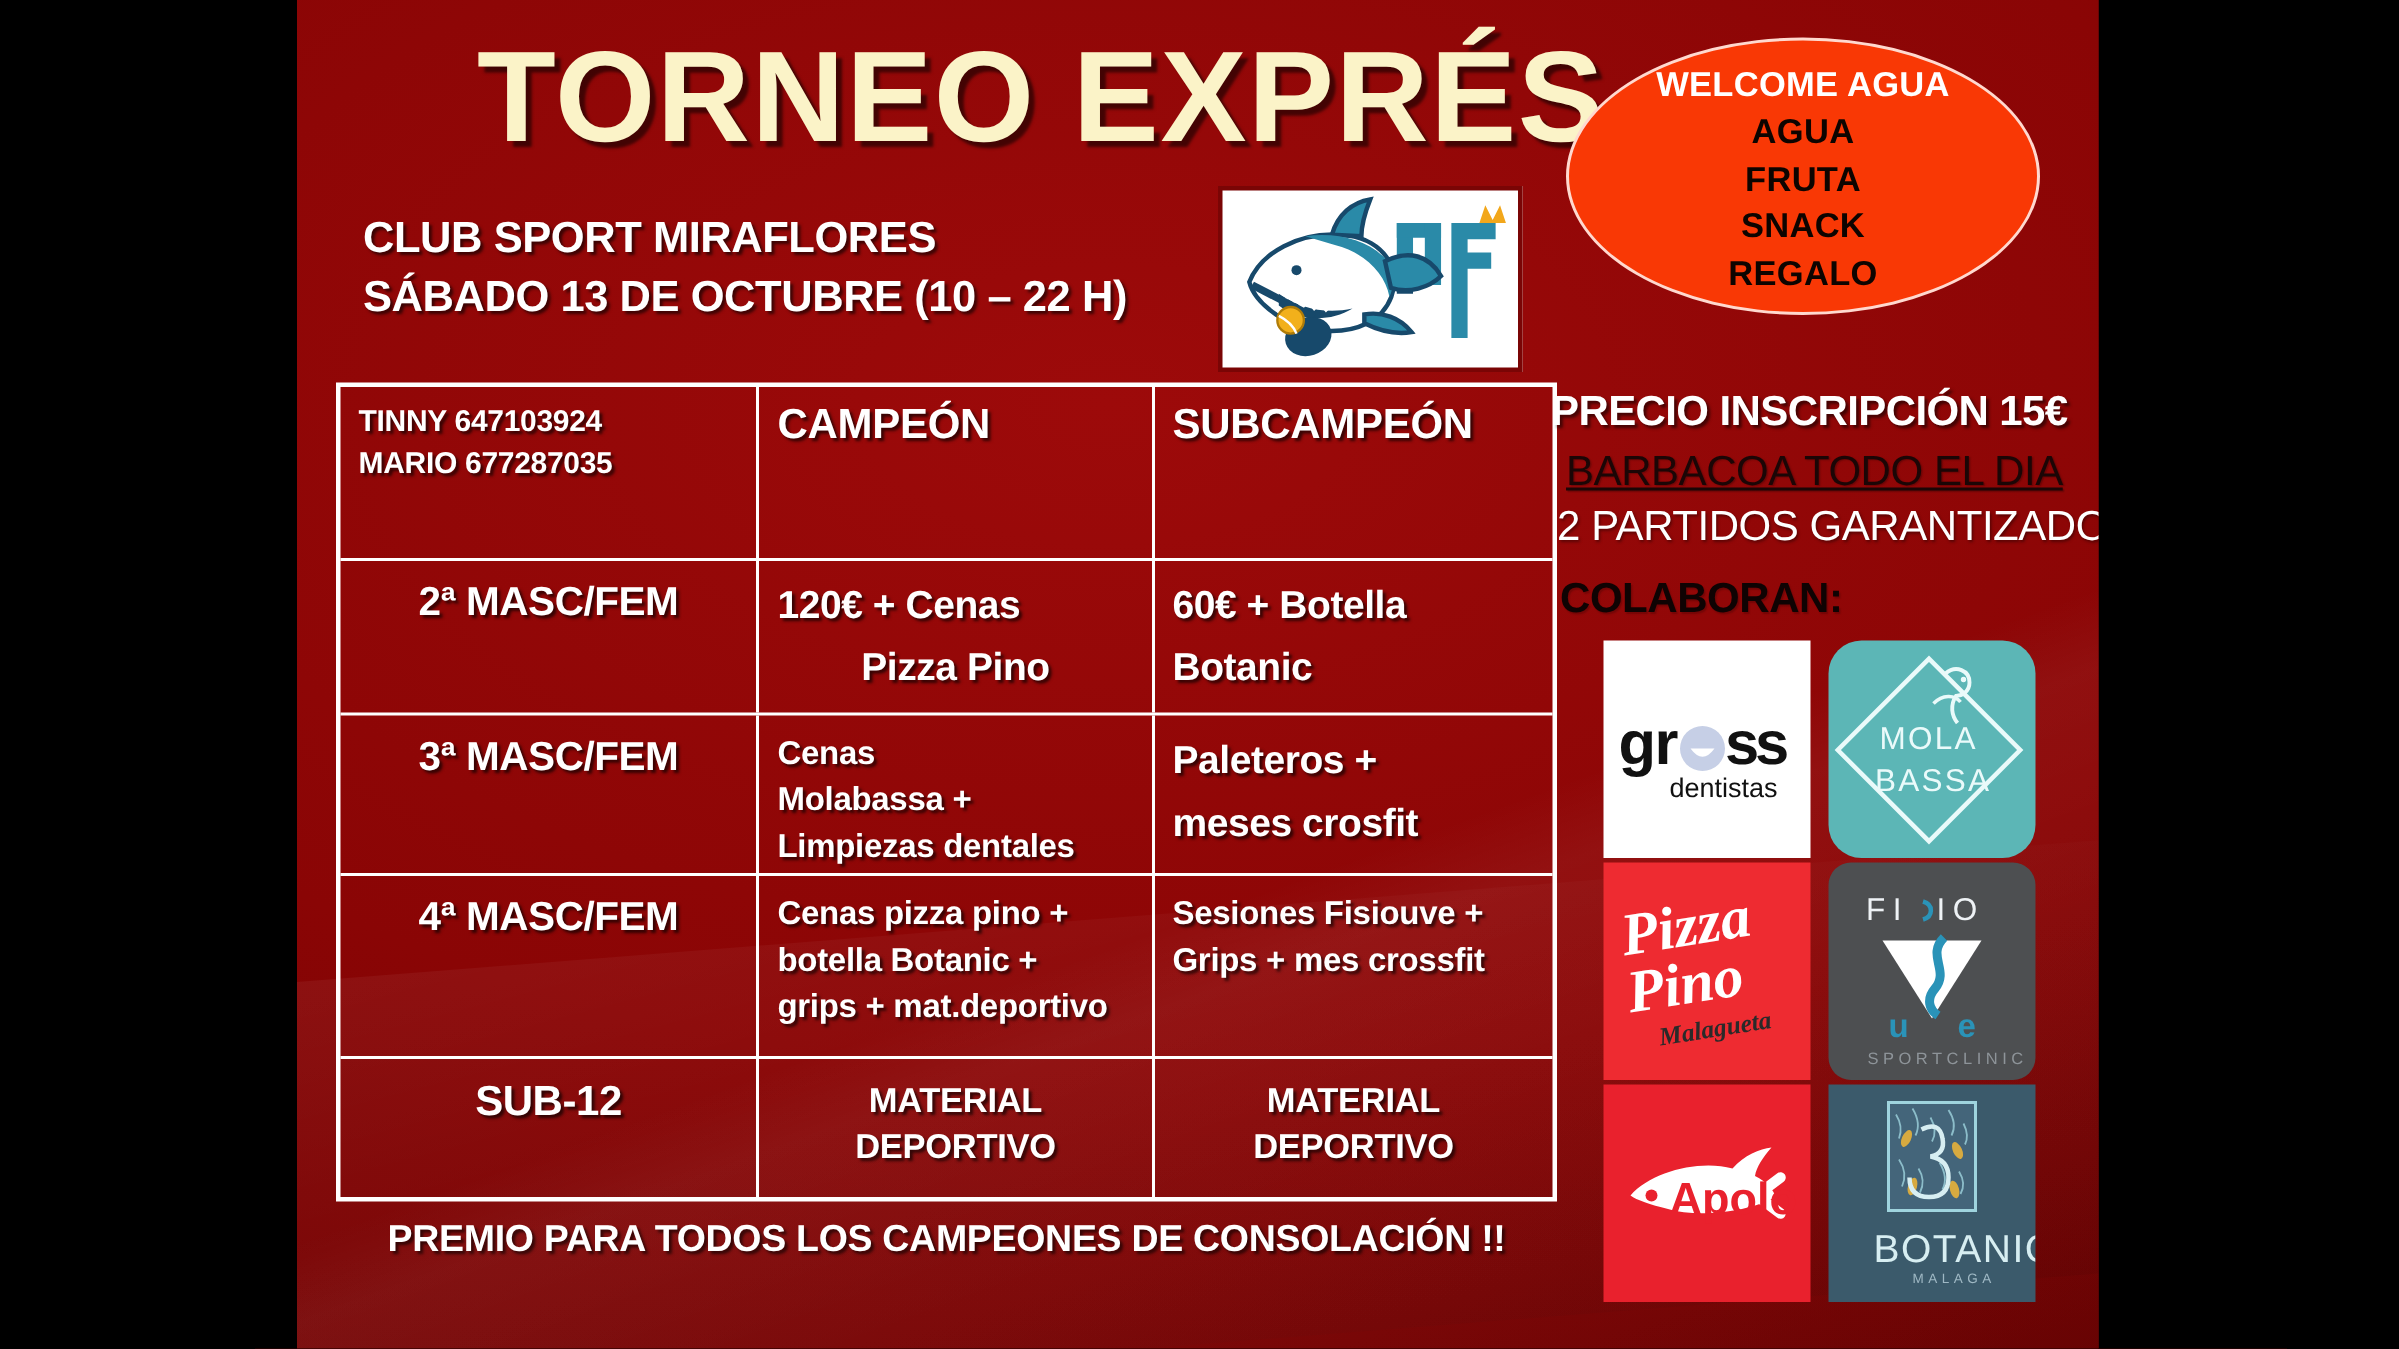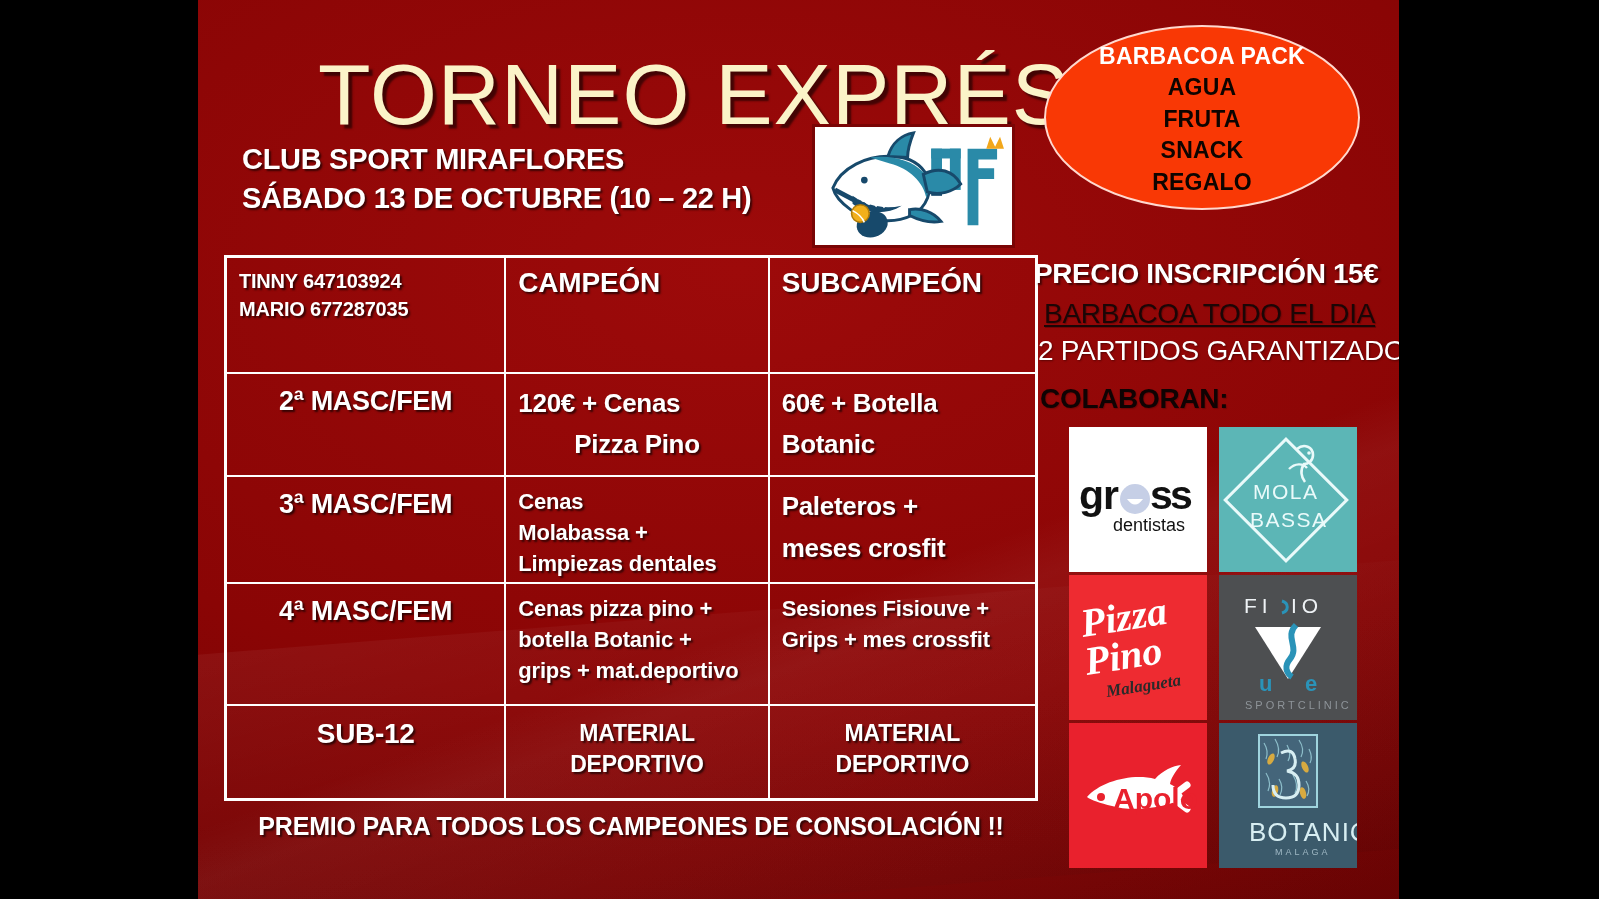--- a/index.html
+++ b/index.html
@@ -51,26 +51,25 @@
 
   
   #title {
     position: absolute;
     left: 120px;
     top: 22px;
     width: 740px;
     text-align: right;
     font-size: 86px;
     line-height: 1.0;
-    font-weight: 400;
+    font-weight: 700;
     letter-spacing: 1px;
     color: #fbf3c8;
     text-shadow: 4px 4px 2px rgba(0,0,0,0.55);
     white-space: nowrap;
-    margin-top: 29px;
   }
 
   #subtitle {
     position: absolute;
     left: 44px;
     top: 140px;
     width: 580px;
     color: #ffffff;
     font-weight: bold;
     font-size: 29px;
@@ -246,23 +245,23 @@
   .sponsor {
     position: relative;
     overflow: hidden;
     display: flex;
     align-items: center;
     justify-content: center;
   }
   .sponsor svg { display: block; width: 100%; height: 100%; }
 
   .sp-gross    { background: #ffffff; }
-  .sp-mola     { background: #5cb6b6; }
+  .sp-mola     { background: #5cb6b6; border-radius: 22px; }
   .sp-pizza    { background: #ee2b31; }
-  .sp-fisio    { background: #4d4f51; }
+  .sp-fisio    { background: #4d4f51; border-radius: 15px; }
   .sp-apolo    { background: #e9212d; }
   .sp-botanic  { background: #3b5a6b; }
 </style>
 </head>
 <body>
 
 <div id="stage">
 
   <div id="poster">
 
@@ -306,21 +305,21 @@
         <path d="M20 64 L62 86" stroke="#17496b" stroke-width="5" fill="none"></path>
 
         <ellipse cx="58" cy="99" rx="16" ry="13" fill="#17496b" transform="rotate(-18 58 99)"></ellipse>
 
         <circle cx="46" cy="88" r="9" fill="#f2b01b" stroke="#b07c08" stroke-width="1.6"></circle>
         <path d="M38 85 C44 88 48 92 50 97" stroke="#ffffff" stroke-width="1.6" fill="none"></path>
       </svg>
     </div>
 
     <div id="welcome-pack">
-      <div class="wp-title">BARBACOA PACK</div>
+      <div class="wp-title">WELCOME AGUA</div>
       <div class="wp-item">AGUA</div>
       <div class="wp-item">FRUTA</div>
       <div class="wp-item">SNACK</div>
       <div class="wp-item">REGALO</div>
     </div>
 
     <div id="prize-table">
 
       <div class="tbl-row r-head">
         <div class="tbl-cell c1 cell-contact">

